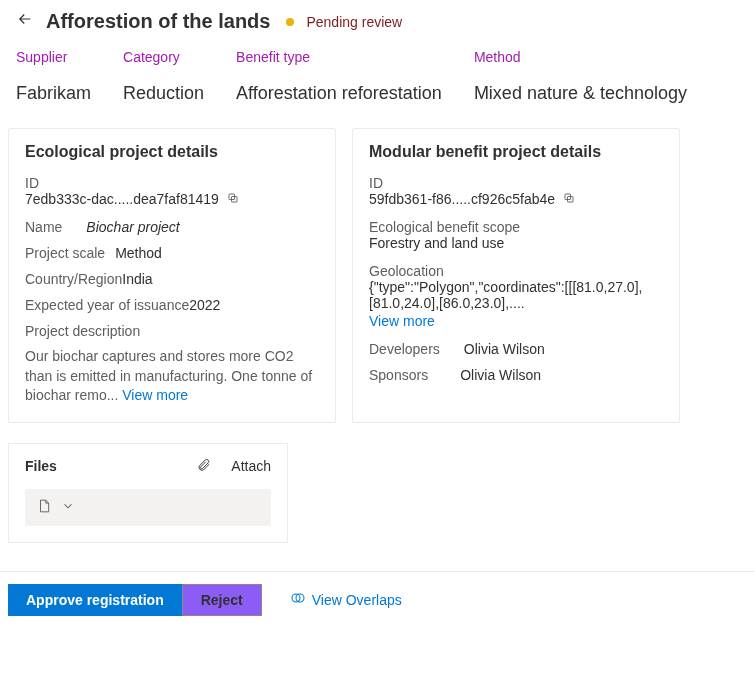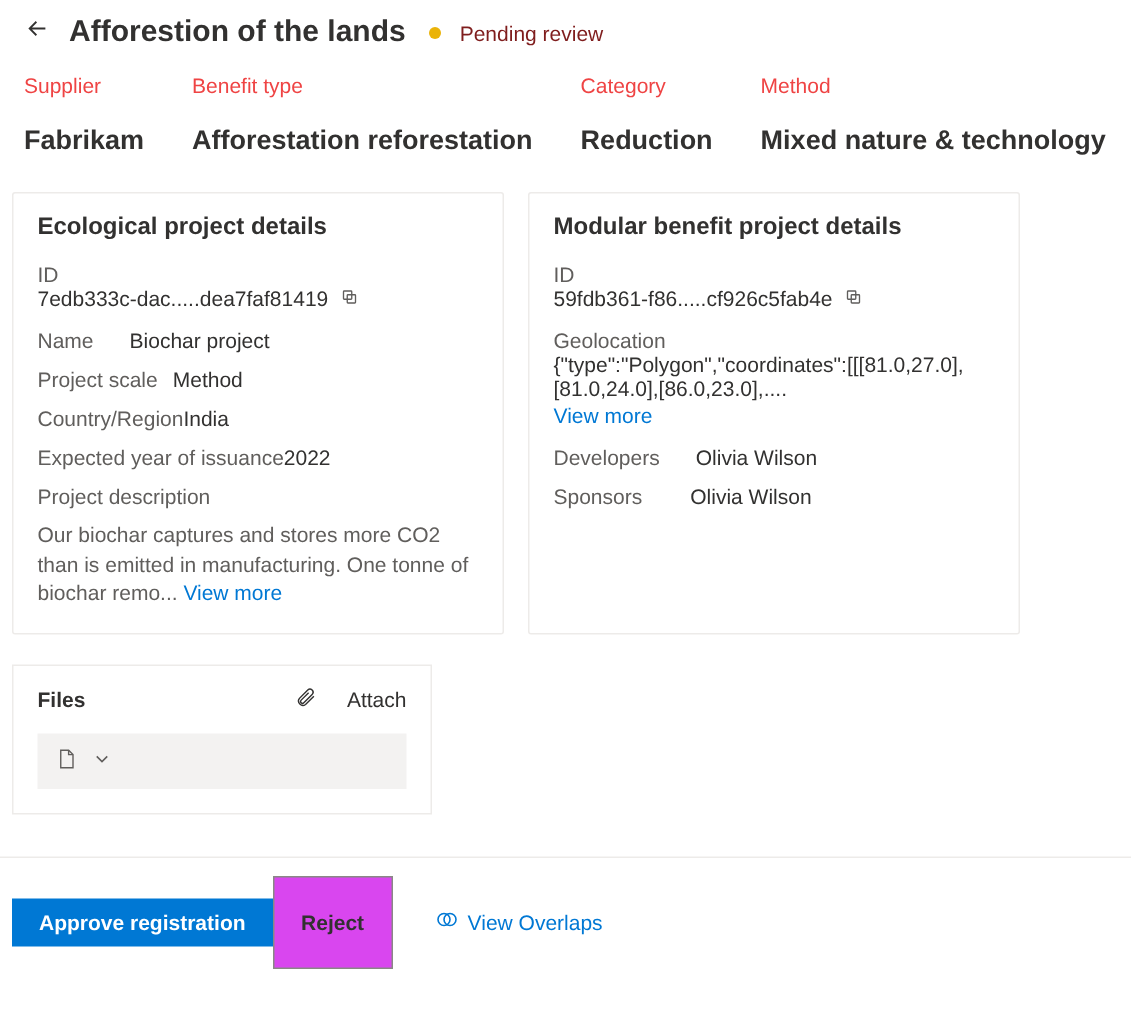--- a/index.html
+++ b/index.html
@@ -38,26 +38,26 @@
     color: #7f1d1d;
   }
   .meta-row {
     display: flex;
     padding: 14px 16px 16px 16px;
     gap: 32px;
   }
   .meta-item { flex: 0 0 auto; }
   .meta-label {
     font-size: 14px;
-    color: #ef4444;
+    color: #a21caf;
     margin-bottom: 18px;
   }
   .meta-value {
     font-size: 18px;
-    font-weight: 700;
+    font-weight: 400;
     color: #323130;
     margin-top: 12px;
   }
   .cards {
     display: flex;
     gap: 16px;
     padding: 8px 8px 0 8px;
   }
   .card {
     border: 1px solid #edebe9;
@@ -147,24 +147,24 @@
   .btn-primary {
     background: #0078d4;
     color: #fff;
     border: none;
     padding: 8px 18px;
     font-size: 14px;
     font-weight: 600;
     cursor: pointer;
   }
   .btn-secondary {
-    background: #d946ef;
+    background: #8b5cf6;
     color: #323130;
     border: 1px solid #8a8886;
-    padding: 22px 18px;
+    padding: 7px 18px;
     font-size: 14px;
     font-weight: 600;
     cursor: pointer;
   }
   .footer-link {
     color: #0078d4;
     display: flex;
     align-items: center;
     gap: 6px;
     cursor: pointer;
@@ -187,26 +187,26 @@
   <span class="status-dot"></span>
   <span class="status-text">Pending review</span>
 </div>
 
 <div class="meta-row">
   <div class="meta-item">
     <div class="meta-label">Supplier</div>
     <div class="meta-value">Fabrikam</div>
   </div>
   <div class="meta-item">
+    <div class="meta-label">Category</div>
+    <div class="meta-value">Reduction</div>
+  </div>
+  <div class="meta-item">
     <div class="meta-label">Benefit type</div>
     <div class="meta-value">Afforestation reforestation</div>
-  </div>
-  <div class="meta-item">
-    <div class="meta-label">Category</div>
-    <div class="meta-value">Reduction</div>
   </div>
   <div class="meta-item">
     <div class="meta-label">Method</div>
     <div class="meta-value">Mixed nature &amp; technology</div>
   </div>
 </div>
 
 <div class="cards">
   <div class="card">
     <div class="card-title">Ecological project details</div>
@@ -217,21 +217,21 @@
         <span class="copy-icon">
           <svg width="12" height="12" viewBox="0 0 24 24" fill="none" stroke="currentColor" stroke-width="1.8">
               <rect x="9" y="9" width="11" height="11" rx="1"></rect>
               <rect x="4" y="4" width="11" height="11" rx="1"></rect>
             </svg>
         </span>
       </div>
     </div>
     <div class="field-inline">
       <span class="field-label">Name</span>
-      <span class="field-value" style="margin-left:14px;">Biochar project</span>
+      <span class="field-value" style="margin-left:14px;font-style:italic;">Biochar project</span>
     </div>
     <div class="field-inline">
       <span class="field-label">Project scale</span>
       <span class="field-value">Method</span>
     </div>
     <div style="margin-bottom:10px;">
       <span class="field-label">Country/Region</span><span class="field-value">India</span>
     </div>
     <div style="margin-bottom:10px;">
       <span class="field-label">Expected year of issuance</span><span class="field-value">2022</span>
@@ -251,20 +251,24 @@
         <span class="field-value">59fdb361-f86.....cf926c5fab4e</span>
         <span class="copy-icon">
           <svg width="12" height="12" viewBox="0 0 24 24" fill="none" stroke="currentColor" stroke-width="1.8">
               <rect x="9" y="9" width="11" height="11" rx="1"></rect>
               <rect x="4" y="4" width="11" height="11" rx="1"></rect>
             </svg>
         </span>
       </div>
     </div>
     <div class="field">
+      <div class="field-label">Ecological benefit scope</div>
+      <div class="field-value">Forestry and land use</div>
+    </div>
+    <div class="field">
       <div class="field-label">Geolocation</div>
       <div class="field-value">{"type":"Polygon","coordinates":[[[81.0,27.0],[81.0,24.0],[86.0,23.0],....</div>
       <div class="view-more" style="margin-top:2px;">View more</div>
     </div>
     <div class="field-inline" style="margin-top:6px;">
       <span class="field-label">Developers</span>
       <span class="field-value" style="margin-left:14px;">Olivia Wilson</span>
     </div>
     <div class="field-inline">
       <span class="field-label">Sponsors</span>

